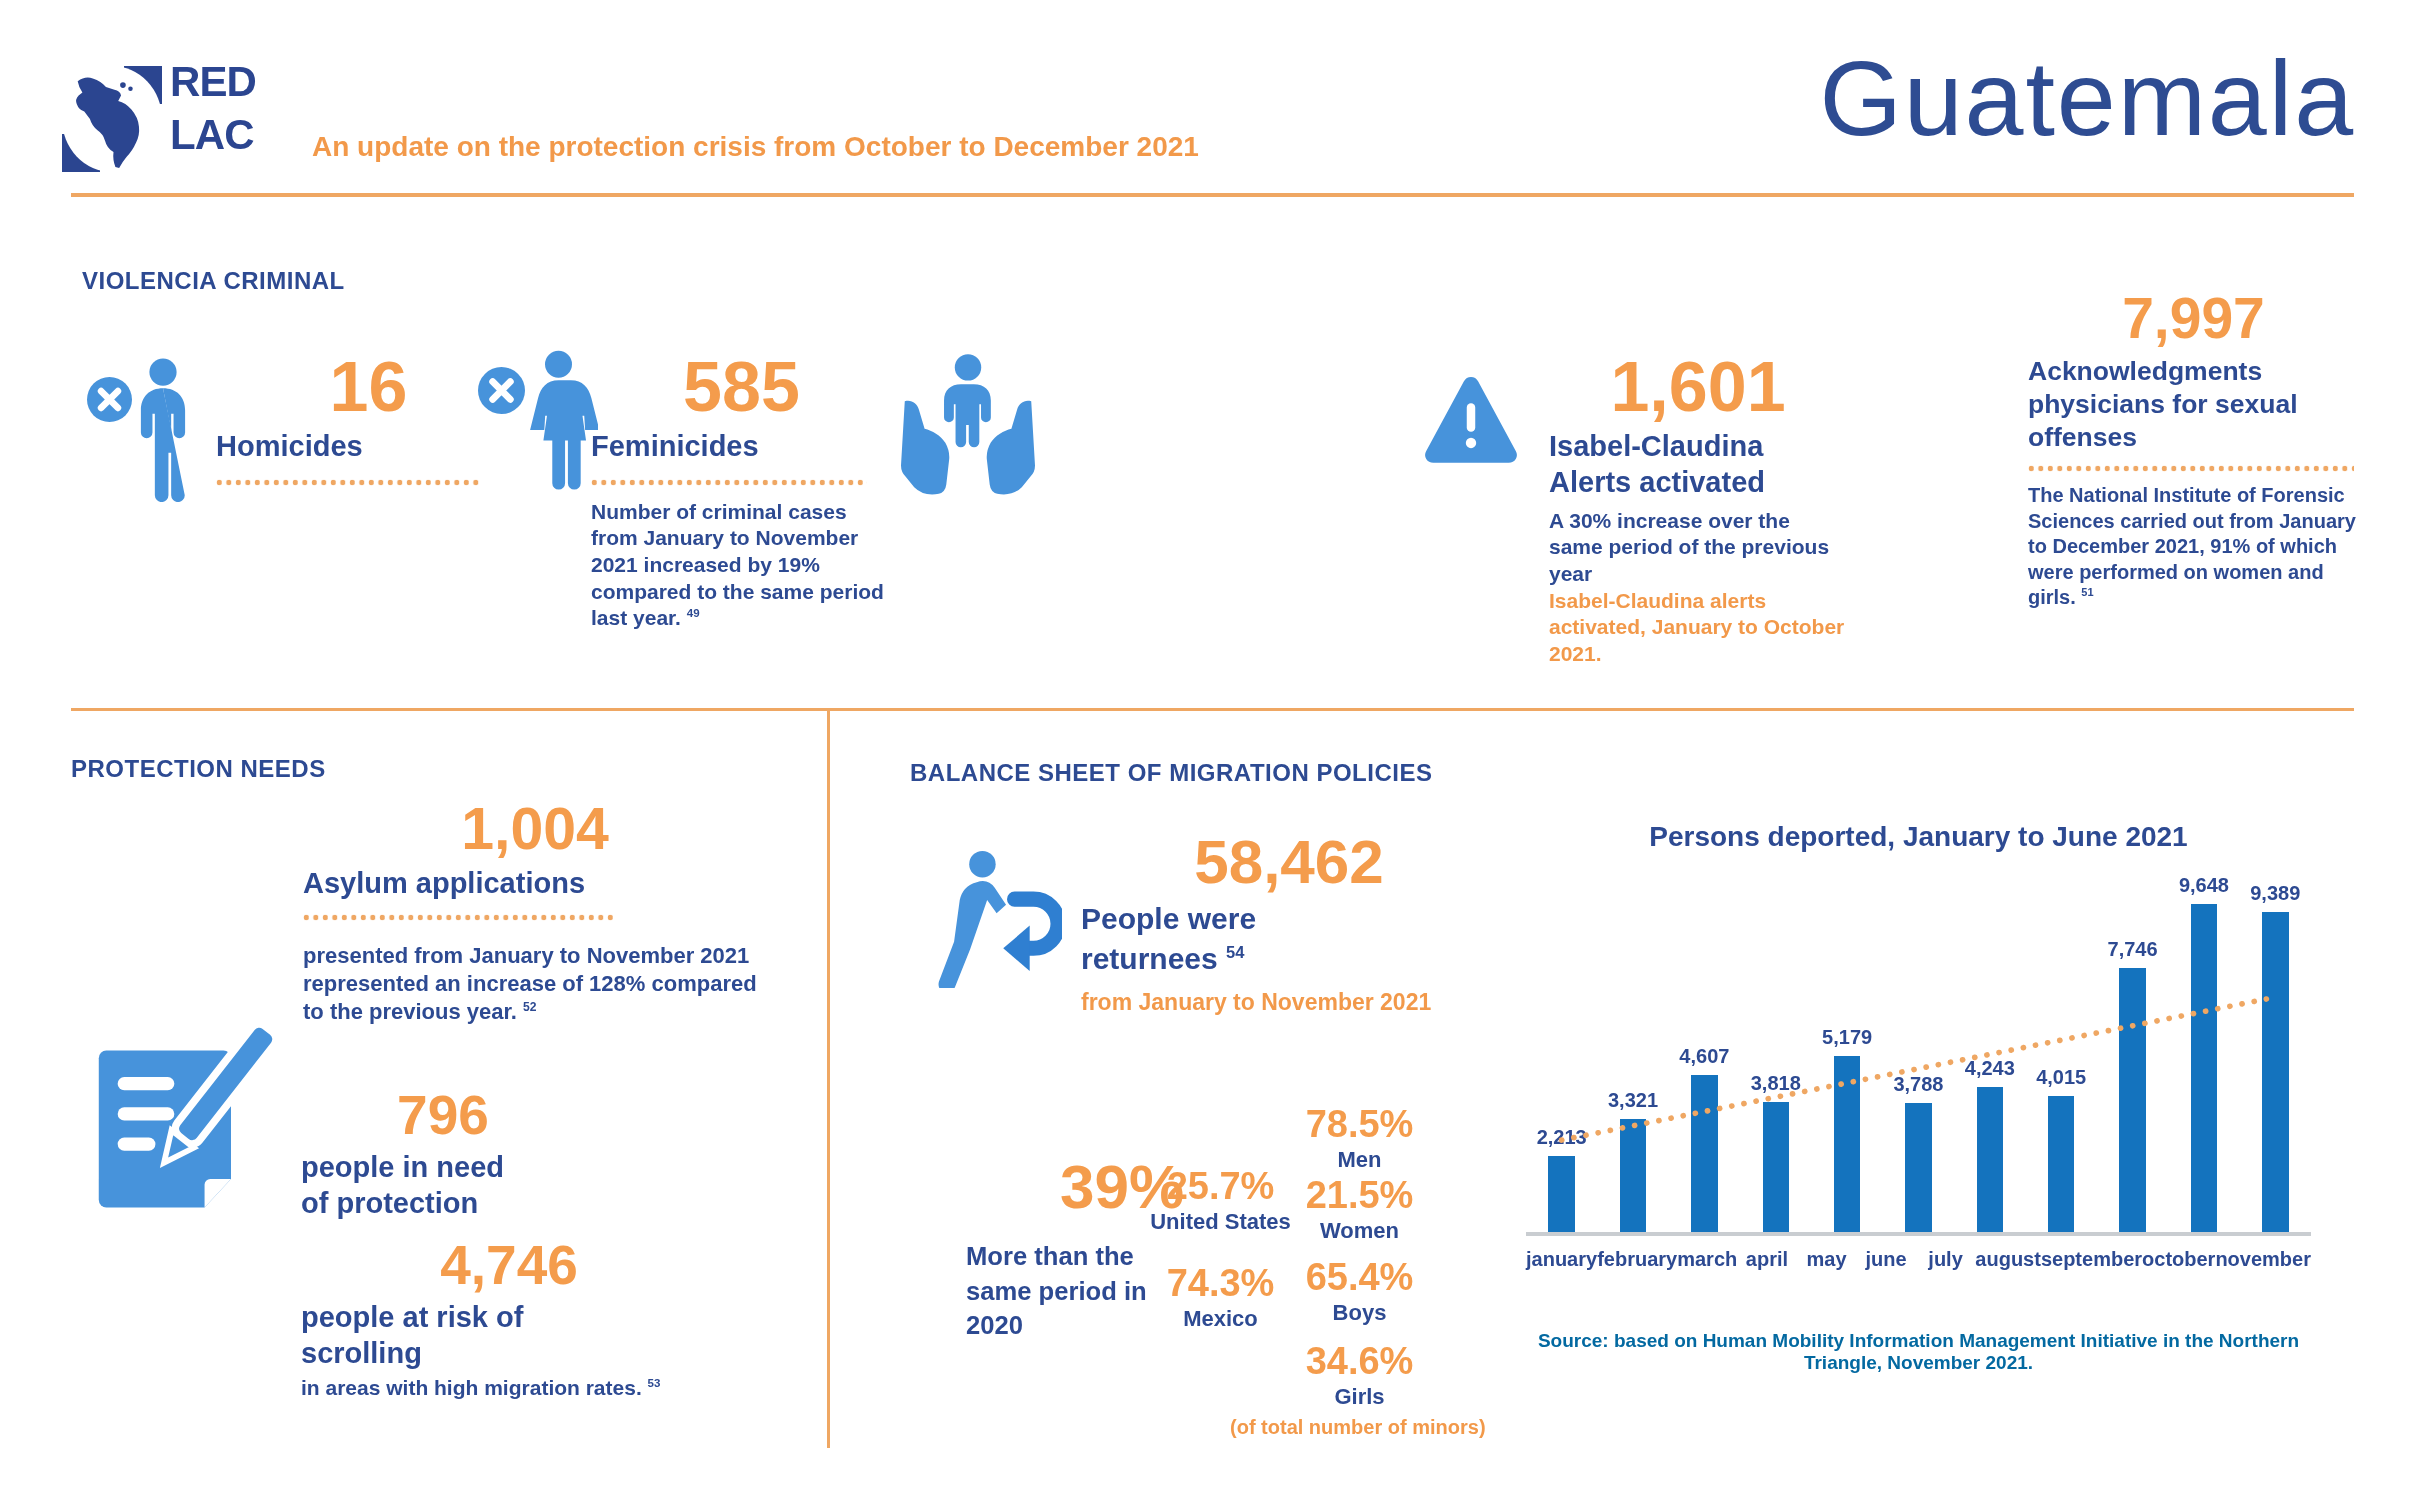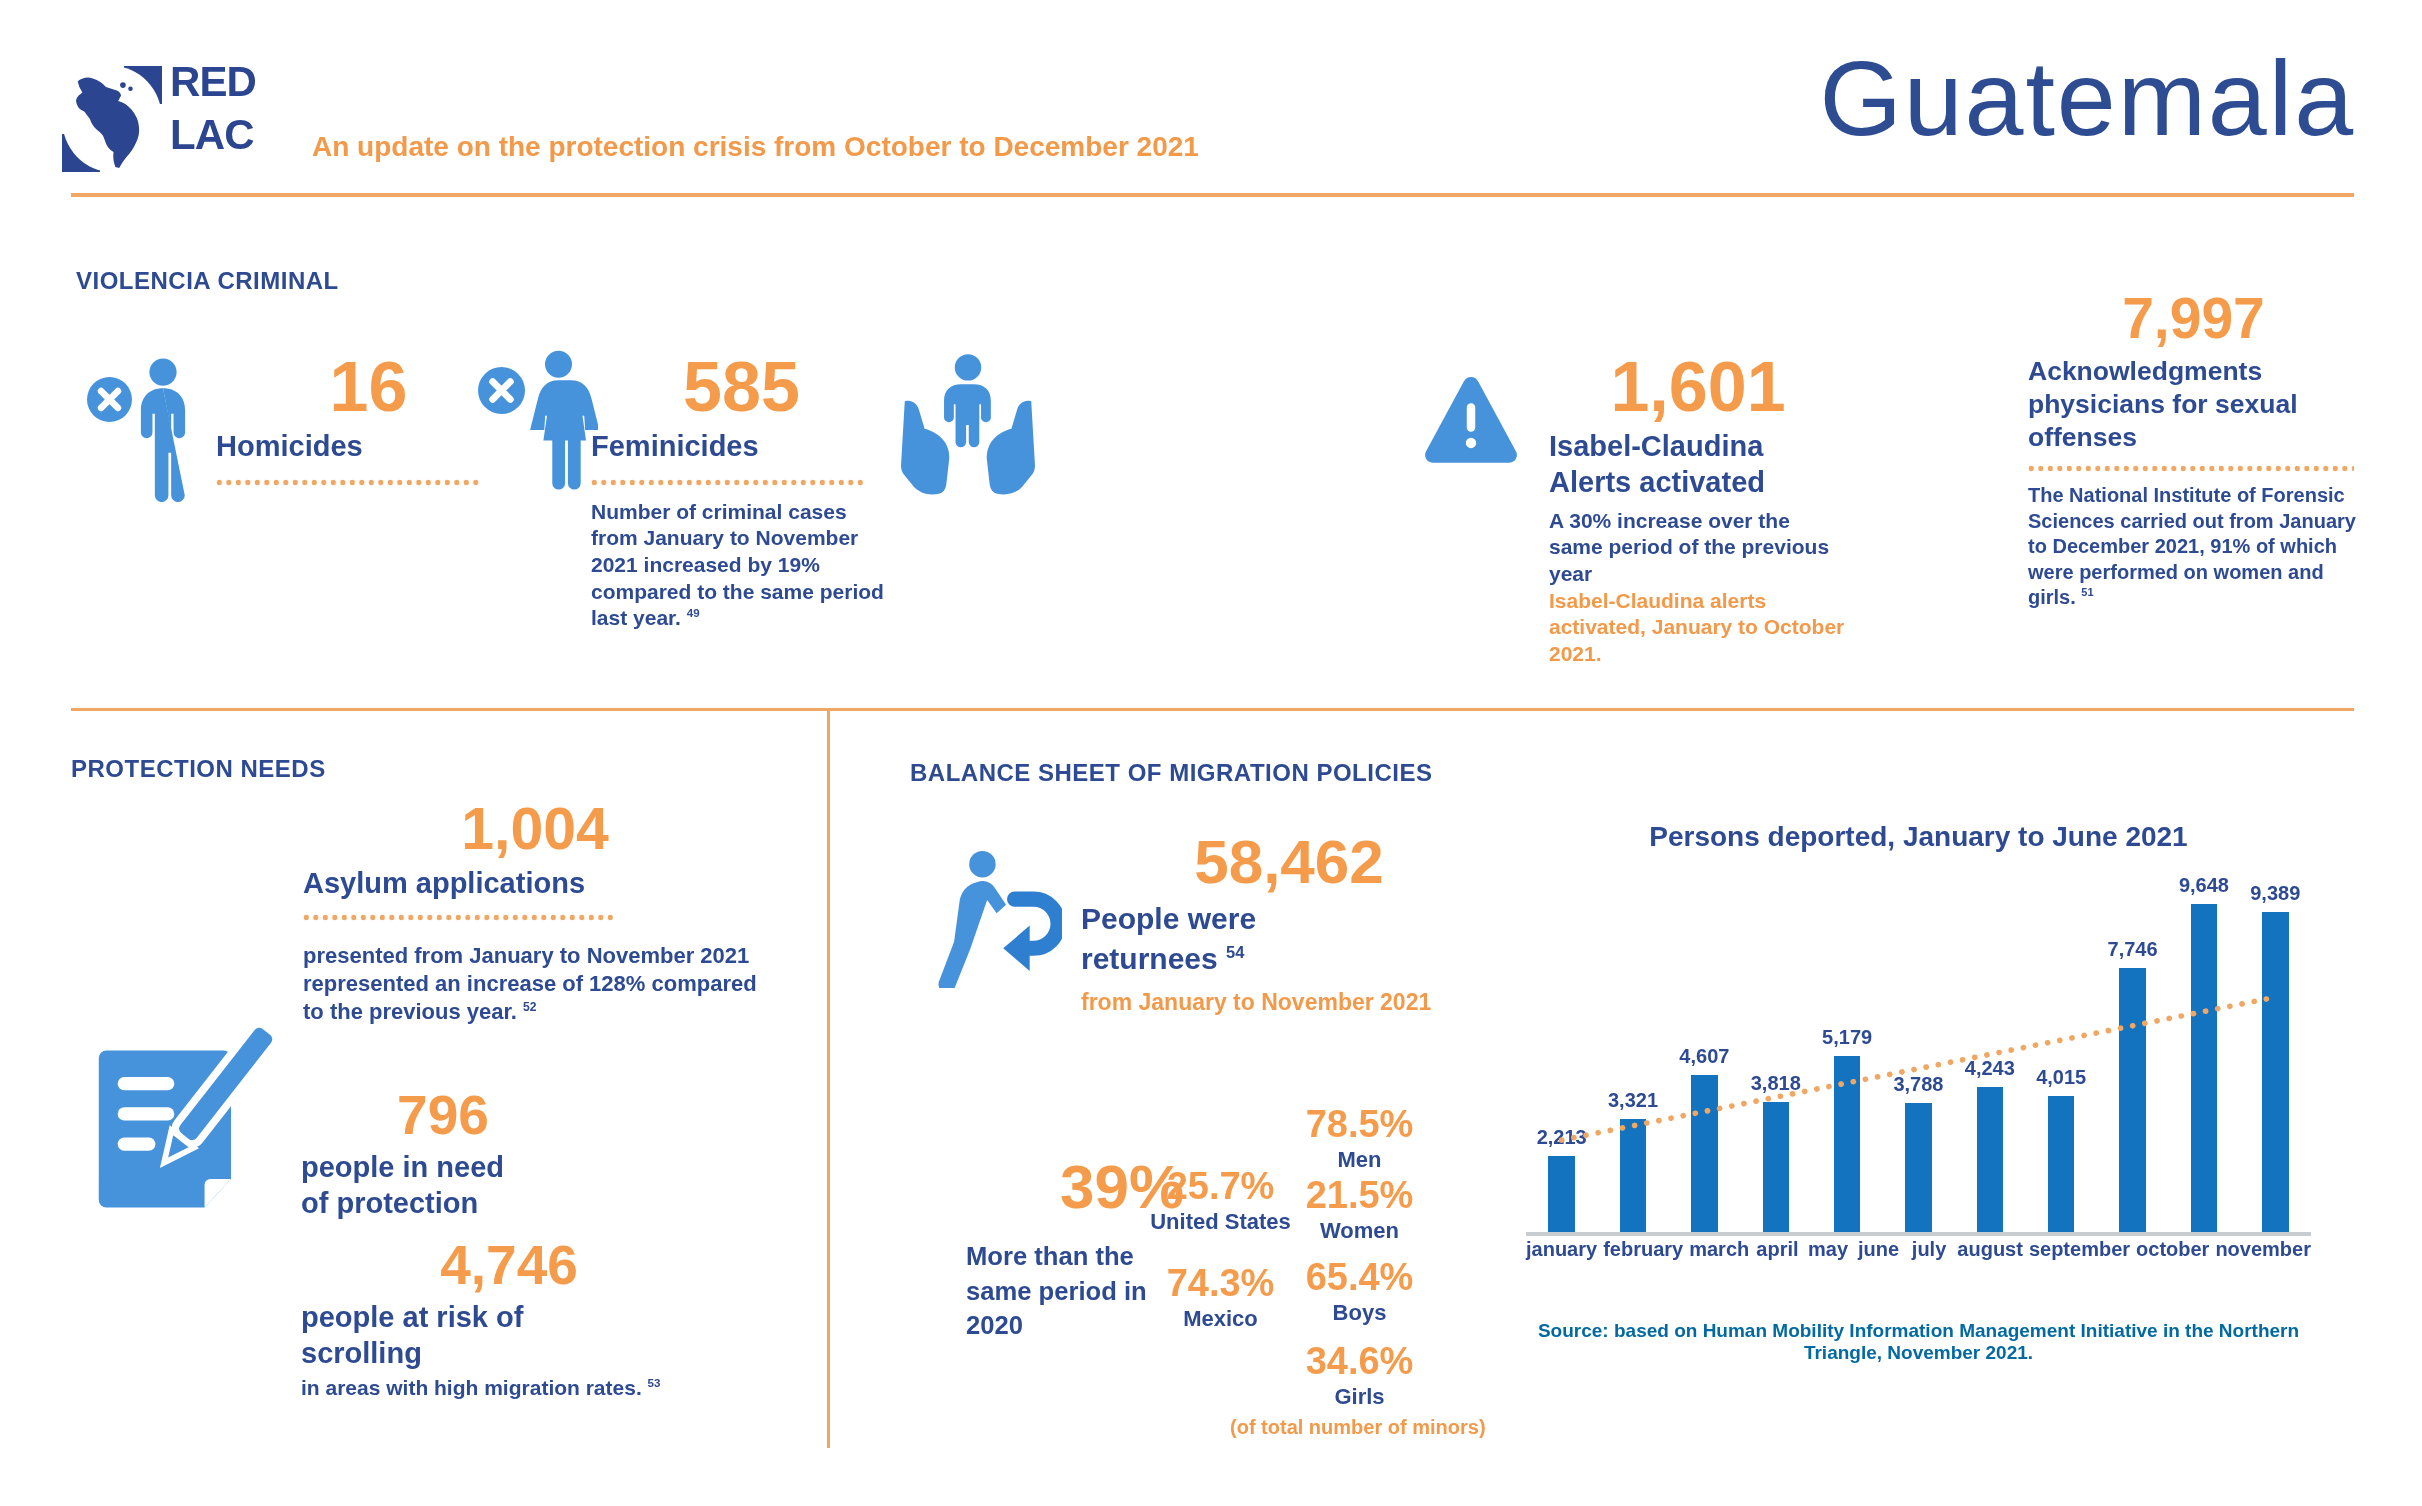--- a/index.html
+++ b/index.html
@@ -35,21 +35,21 @@
   .para .hl{color:#f2994a;}
   .para-orange{color:#f2994a;font-size:21px;line-height:1.27;font-weight:600;}
   sup{font-size:.55em;}
   
   .chart{position:absolute;left:1526px;top:821px;width:785px;}
   .chart-title{text-align:center;font-size:28px;font-weight:bold;color:#2d4a92;margin-bottom:9.5px;}
   .plot{position:relative;height:369px;border-bottom:4.7px solid #c9cdd1;display:flex;align-items:flex-end;}
   .col{flex:1;display:flex;flex-direction:column;align-items:center;justify-content:flex-end;}
   .bar-value{font-size:20px;font-weight:600;color:#2d4a92;margin-bottom:6.6px;}
   .bar{width:26.5px;background:#1473be;}
-  .months{display:flex;margin-top:2px;gap:6px;}
+  .months{display:flex;margin-top:12px;}
   .mcol{flex:1;text-align:center;font-size:20px;font-weight:bold;color:#2d4a92;}
   .source{margin-top:59px;text-align:center;font-size:19px;font-weight:600;color:#0369a1;}
   .trend{position:absolute;left:0;top:0;pointer-events:none;}
   .pct-item{position:absolute;width:189px;text-align:center;}
   .pct-item .v{font-size:38px;font-weight:bold;color:#f49c4c;line-height:1.05;}
   .pct-item .l{font-size:22px;font-weight:bold;color:#2d4a92;margin-top:1.9px;}
   .minors-note{position:absolute;left:1230px;top:1416px;font-size:20px;font-weight:bold;color:#f2994a;white-space:nowrap;}
 </style>
 </head>
 <body>
@@ -67,21 +67,21 @@
     </svg>
   </div>
   <div class="logo-text">
     <div>RED</div>
     <div>LAC</div>
   </div>
   <div class="subtitle">An update on the protection crisis from October to December 2021</div>
   <div class="country">Guatemala</div>
   <div class="rule-h rule-header"></div>
 
-  <div class="sec-title" style="left:76px;top:267px;">VIOLENCIA CRIMINAL</div>
+  <div class="sec-title" style="left:82px;top:267px;">VIOLENCIA CRIMINAL</div>
 
   <svg class="abs" style="left:87px;top:377px;" width="45" height="45" viewBox="0 0 48 48">
     <circle cx="24" cy="24" r="24" fill="#4793db"></circle>
     <path d="M15,15 L33,33 M33,15 L15,33" stroke="#ffffff" stroke-width="7" stroke-linecap="round"></path>
   </svg>
   <svg class="abs" style="left:129px;top:356px;" width="68" height="146" viewBox="0 0 40 84">
     <circle cx="20" cy="8.5" r="8" fill="#4793db"></circle>
     <path fill="#4793db" d="M20,18 c-8,0 -13,5 -13,13 v13 a3.4,3.4 0 0 0 6.8,0 v-11 h1.4 v48 a4,4 0 0 0 8,0 V56 h-6.4 h8 v25 a4,4 0 0 0 8,0 z"></path>
     <path fill="#4793db" d="M20,18 c8,0 13,5 13,13 v13 a3.4,3.4 0 0 1 -6.8,0 v-11 h-1.4 v10 z"></path>
   </svg>

